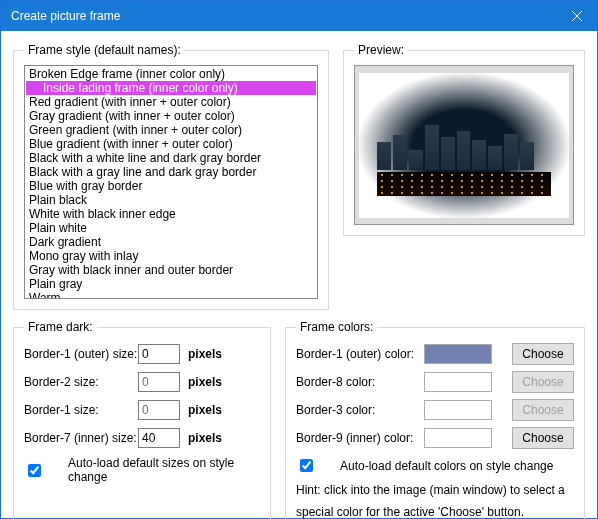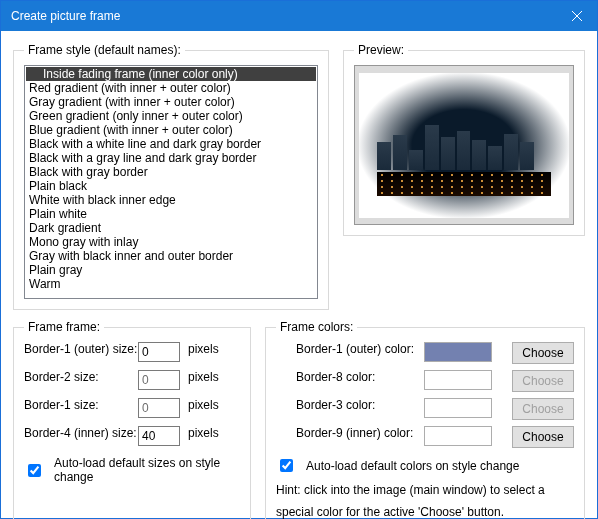--- a/index.html
+++ b/index.html
@@ -11,46 +11,46 @@
 .titlebar .close svg { stroke: #fff; stroke-width: 1; }
 .content { padding: 12px 12px 0 12px; position: relative; }
 .row1 { display: flex; gap: 14px; }
 .col-left { flex: 1; min-width: 0; }
 .col-right { width: 242px; }
 fieldset.group { border: 1px solid #d9d9d9; padding: 8px 10px 10px 10px; margin: 0 0 10px 0; }
 fieldset.group > legend { padding: 0 4px; }
 
 .listbox { width: 100%; height: 234px; border: 1px solid #828790; background: #fff; overflow-y: scroll; padding: 1px; }
 .listbox .item { padding: 0 3px; line-height: 14px; white-space: nowrap; overflow: hidden; text-overflow: clip; cursor: default; }
-.listbox .item.selected { background: #404040; color: #fff; padding-left: 17px; }
+.listbox .item.selected { background: #d946ef; color: #fff; padding-left: 17px; }
 
 .preview-box { width: 100%; height: 160px; border: 1px solid #969696; background: #dcdcdc; display:flex; align-items:center; justify-content:center; overflow:hidden; }
 .preview-inner { width: 210px; height: 145px; position: relative; background: radial-gradient(ellipse at center, #0a1a2a 0%, #0a1a2a 35%, #fff 72%); }
 .city { position: absolute; bottom: 48px; left: 18px; right: 18px; height: 50px; display:flex; align-items:flex-end; gap:2px; }
 .b { background: linear-gradient(#2a3a4a, #1a2a3a); width: 8%; }
 .b1{height:55%}.b2{height:70%}.b3{height:40%}.b4{height:90%}.b5{height:65%}.b6{height:78%}.b7{height:60%}.b8{height:48%}.b9{height:72%}.b10{height:55%}
 .lights{position:absolute;bottom:22px;left:18px;right:18px;height:24px;background:linear-gradient(#000,#1a0a00);}
 .lights::before{content:"";position:absolute;inset:0;background-image:radial-gradient(#ffb347 1px,transparent 1px),radial-gradient(#ff8c00 1px,transparent 1px);background-size:10px 6px,14px 8px;opacity:.8;}
 
 .row2 { display: flex; gap: 14px; }
 .frame-size { width: 302px; }
 .frame-colors { flex: 1; }
 
-.field-row { display: flex; align-items: flex-start; height: 24px; margin-bottom: 4px; }
+.field-row { display: flex; align-items: center; height: 24px; margin-bottom: 4px; }
 .field-row .lbl { width: 114px; }
 .frame-size .field-row input[type=text] { width: 42px; height: 20px; border: 1px solid #7a7a7a; padding: 1px 3px; text-align: left; font-size: 12px; background:#fff; }
 .frame-size .field-row input[disabled] { color: #6d6d6d; }
-.field-row .unit { margin-left: 8px; }
+.field-row .unit { margin-left: 8px; font-weight: bold; }
 
-.frame-colors .field-row .lbl { width: 128px; margin-left: 20px; }
+.frame-colors .field-row .lbl { width: 128px; }
 .swatch { width: 68px; height: 20px; border: 1px solid #adadad; background: #fff; }
 .choose-btn { width: 62px; height: 22px; margin-left: 20px; border: 1px solid #adadad; background: #e1e1e1; cursor: pointer; }
 .choose-btn:disabled { color: #a0a0a0; cursor: default; }
 
-.chk-row { display:flex; align-items:center; gap:10px; margin-top: 6px; }
+.chk-row { display:flex; align-items:center; gap:24px; margin-top: 6px; }
 .chk-row input { width:13px; height:13px; }
 .hint { margin-top: 4px; line-height: 22px; }
 
 
 .listbox::-webkit-scrollbar { width: 17px; }
 .listbox::-webkit-scrollbar-track { background:#f0f0f0; }
 .listbox::-webkit-scrollbar-thumb { background:#cdcdcd; border:1px solid #a6a6a6; }
 .listbox::-webkit-scrollbar-button { height:17px; background:#f0f0f0; border:1px solid #cdcdcd; }
 </style>
 </head>
@@ -66,28 +66,29 @@
         </svg>
     </div>
   </div>
 
   <div class="content">
     <div class="row1">
       <div class="col-left">
         <fieldset class="group">
           <legend>Frame style (default names):</legend>
           <div class="listbox" id="style-list">
+              <div class="item">Broken Edge frame (inner color only)</div>
               <div class="item selected">Inside fading frame (inner color only)</div>
               <div class="item">Red gradient (with inner + outer color)</div>
               <div class="item">Gray gradient (with inner + outer color)</div>
-              <div class="item">Green gradient (only inner + outer color)</div>
+              <div class="item">Green gradient (with inner + outer color)</div>
               <div class="item">Blue gradient (with inner + outer color)</div>
               <div class="item">Black with a white line and dark gray border</div>
               <div class="item">Black with a gray line and dark gray border</div>
-              <div class="item">Black with gray border</div>
+              <div class="item">Blue with gray border</div>
               <div class="item">Plain black</div>
               <div class="item">White with black inner edge</div>
               <div class="item">Plain white</div>
               <div class="item">Dark gradient</div>
               <div class="item">Mono gray with inlay</div>
               <div class="item">Gray with black inner and outer border</div>
               <div class="item">Plain gray</div>
               <div class="item">Warm</div>
             </div>
         </fieldset>
@@ -111,39 +112,39 @@
                 </div>
               <div class="lights"></div>
             </div>
           </div>
         </fieldset>
       </div>
     </div>
 
     <div class="row2">
       <fieldset class="group frame-size">
-        <legend>Frame frame:</legend>
+        <legend>Frame dark:</legend>
         <div id="size-rows">
             <div class="field-row">
               <span class="lbl">Border-1 (outer) size:</span>
               <input type="text" value="0" style="">
               <span class="unit">pixels</span>
             </div>
             <div class="field-row">
               <span class="lbl">Border-2 size:</span>
               <input type="text" value="0" disabled="" style="">
               <span class="unit">pixels</span>
             </div>
             <div class="field-row">
               <span class="lbl">Border-1 size:</span>
               <input type="text" value="0" disabled="" style="">
               <span class="unit">pixels</span>
             </div>
             <div class="field-row">
-              <span class="lbl">Border-4 (inner) size:</span>
+              <span class="lbl">Border-7 (inner) size:</span>
               <input type="text" value="40" style="">
               <span class="unit">pixels</span>
             </div>
           </div>
         <div class="chk-row">
           <input type="checkbox" id="autosize" checked="" style="">
           <label for="autosize">Auto-load default sizes on style change</label>
         </div>
       </fieldset>
 

